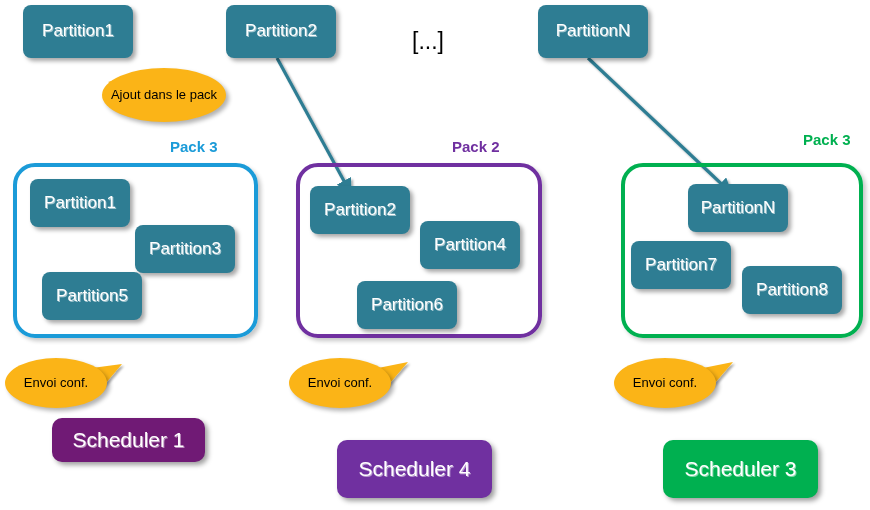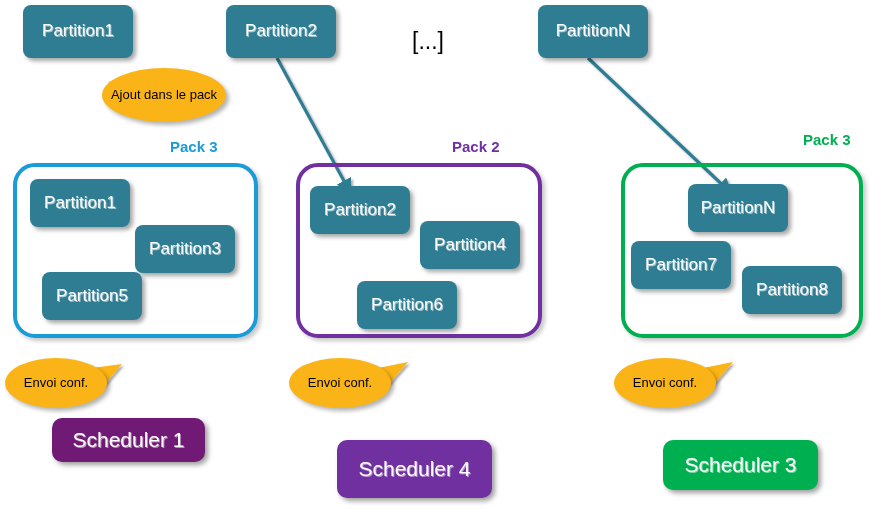--- a/index.html
+++ b/index.html
@@ -217,15 +217,15 @@
   <div class="callout" style="left:5px; top:358px; width:102px; height:50px;">Envoi conf.</div>
 
   <div class="callout" style="left:289px; top:358px; width:102px; height:50px;">Envoi conf.</div>
 
   <div class="callout" style="left:614px; top:358px; width:102px; height:50px;">Envoi conf.</div>
 
   <div class="scheduler" style="left:52px; top:418px; width:153px; height:44px; background:#701a75;">Scheduler 1</div>
 
   <div class="scheduler" style="left:337px; top:440px; width:155px; height:58px; background:#7030A0;">Scheduler 4</div>
 
-  <div class="scheduler" style="left:663px; top:440px; width:155px; height:50px; background:#00B050;border-radius:10px;">Scheduler 3</div>
+  <div class="scheduler" style="left:663px; top:440px; width:155px; height:58px; background:#00B050;border-radius:10px;">Scheduler 3</div>
 
 </div>
 
 </body></html>

